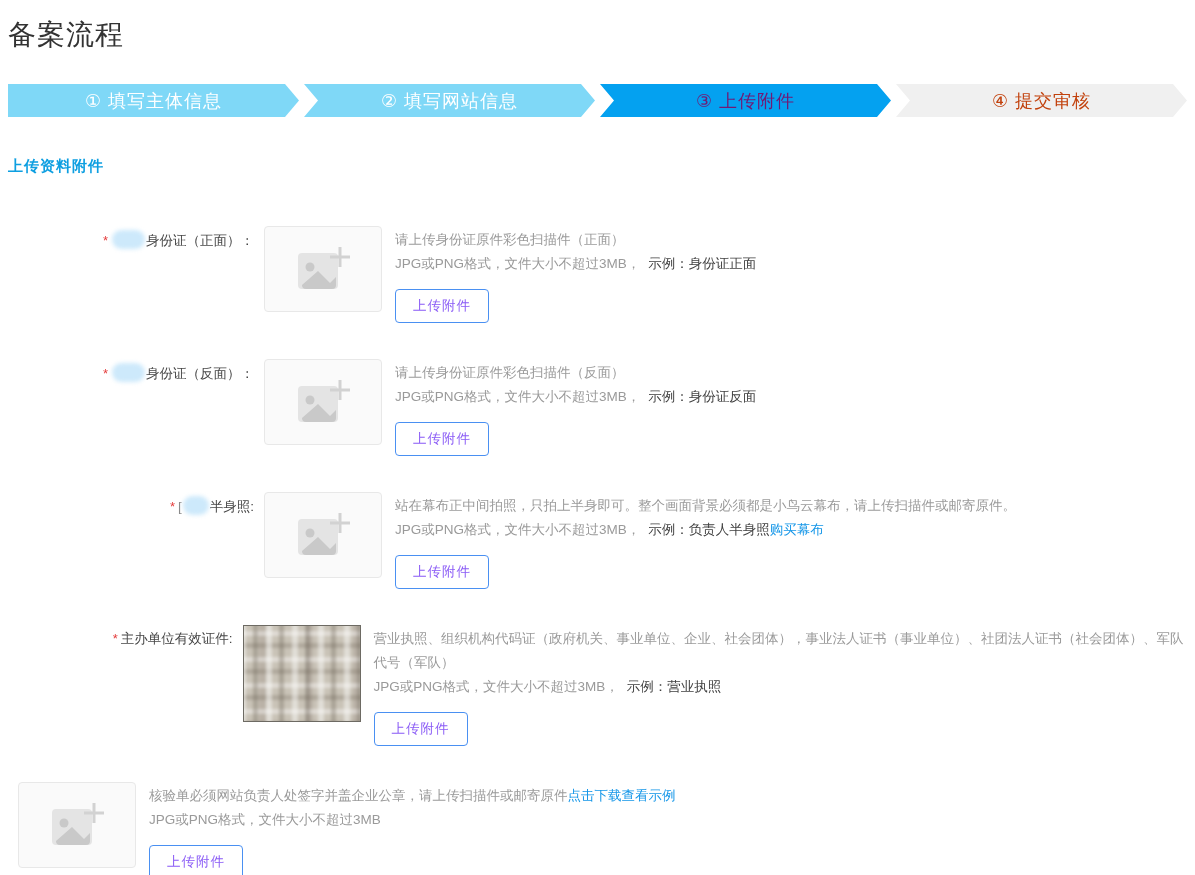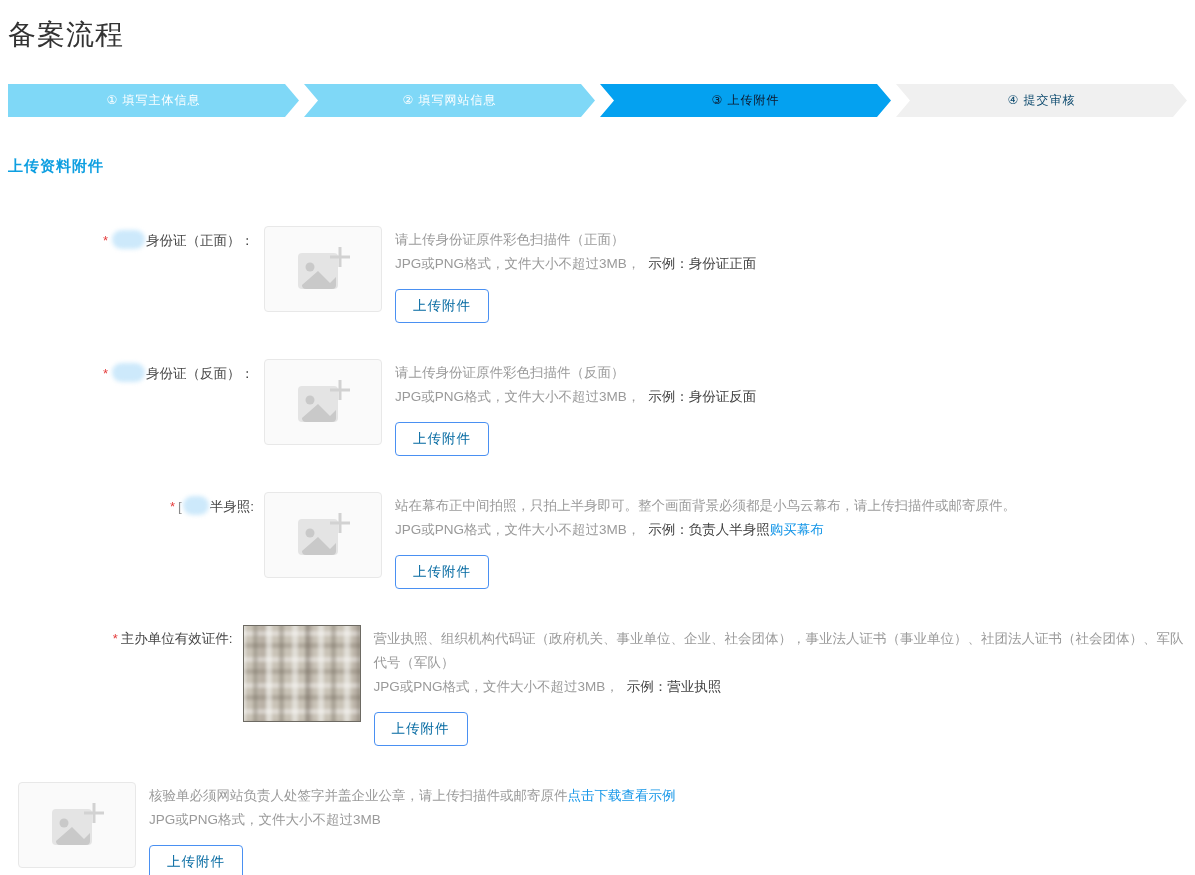--- a/index.html
+++ b/index.html
@@ -5,26 +5,26 @@
   * { box-sizing: border-box; margin: 0; padding: 0; }
   html, body { width: 1195px; height: 875px; overflow: hidden; background: #fff;
     font-family: "Liberation Sans", "DejaVu Sans", sans-serif; }
   .page { padding: 0 8px; }
 
   .page-title { font-size: 28px; font-weight: 500; color: #333; padding: 16px 0 0 0; letter-spacing: 1px; }
 
   
   .steps { display: flex; gap: 5px; height: 33px; margin-top: 30px; }
   .step { flex: 1; display: flex; align-items: center; justify-content: center;
-    font-size: 12px; letter-spacing: 1px; position: relative;
+    font-size: 18px; letter-spacing: 1px; position: relative;
     clip-path: polygon(0 0, calc(100% - 14px) 0, 100% 50%, calc(100% - 14px) 100%, 0 100%, 14px 50%); }
   .step.first { clip-path: polygon(0 0, calc(100% - 14px) 0, 100% 50%, calc(100% - 14px) 100%, 0 100%); }
   .step.done    { background: #7fd8f7; color: #fff; }
-  .step.active  { background: #04a1f0; color: #0f172a; justify-content: center; }
-  .step.pending { background: #f0f0f0; color: #0c4a6e; }
+  .step.active  { background: #04a1f0; color: #701a75; justify-content: center; }
+  .step.pending { background: #f0f0f0; color: #c2410c; }
 
   
   .section-heading { margin-top: 40px; font-size: 15px; font-weight: bold; color: #0e9fe1; letter-spacing: 1px; }
 
   
   .rows { margin-top: 50px; }
   .row { display: flex; align-items: flex-start; margin-bottom: 36px; }
   .row-label { width: 246px; text-align: right; font-size: 13.5px; color: #464646;
     padding-top: 4px; line-height: 20px; white-space: nowrap; }
   .req { color: #e43c3c; margin-right: 3px; font-size: 13px; }
@@ -47,21 +47,21 @@
       linear-gradient(0deg, rgba(120,110,95,.3) 0 18%, transparent 18% 45%, rgba(255,255,255,.4) 45% 66%, transparent 66%),
       linear-gradient(90deg, transparent 0 40%, rgba(170,160,150,.5) 40% 55%, transparent 55%);
     background-size: 26px 21px, 19px 26px, 47px 33px;
     filter: blur(1.6px); }
 
   .desc { margin-left: 13px; font-size: 13.5px; color: #9a9a9a; line-height: 24px; padding-top: 2px; }
   .dline a { text-decoration: none; cursor: pointer; }
   .example-link { color: #404040; margin-left: 8px; }
   .blue-link { color: #1496e8; }
   .upload-btn { display: inline-block; margin-top: 13px; padding: 7px 17px;
-    font-size: 13.5px; color: #0369a1; background: #fff; border: 1px solid #4a90f2;
+    font-size: 13.5px; color: #8b5cf6; background: #fff; border: 1px solid #4a90f2;
     border-radius: 4px; cursor: pointer; font-family: inherit; letter-spacing: 1px; }
 </style>
 </head>
 <body>
 
 <div class="page">
   <div class="page-title">备案流程</div>
 
   <div class="steps">
     <div class="step first done">

